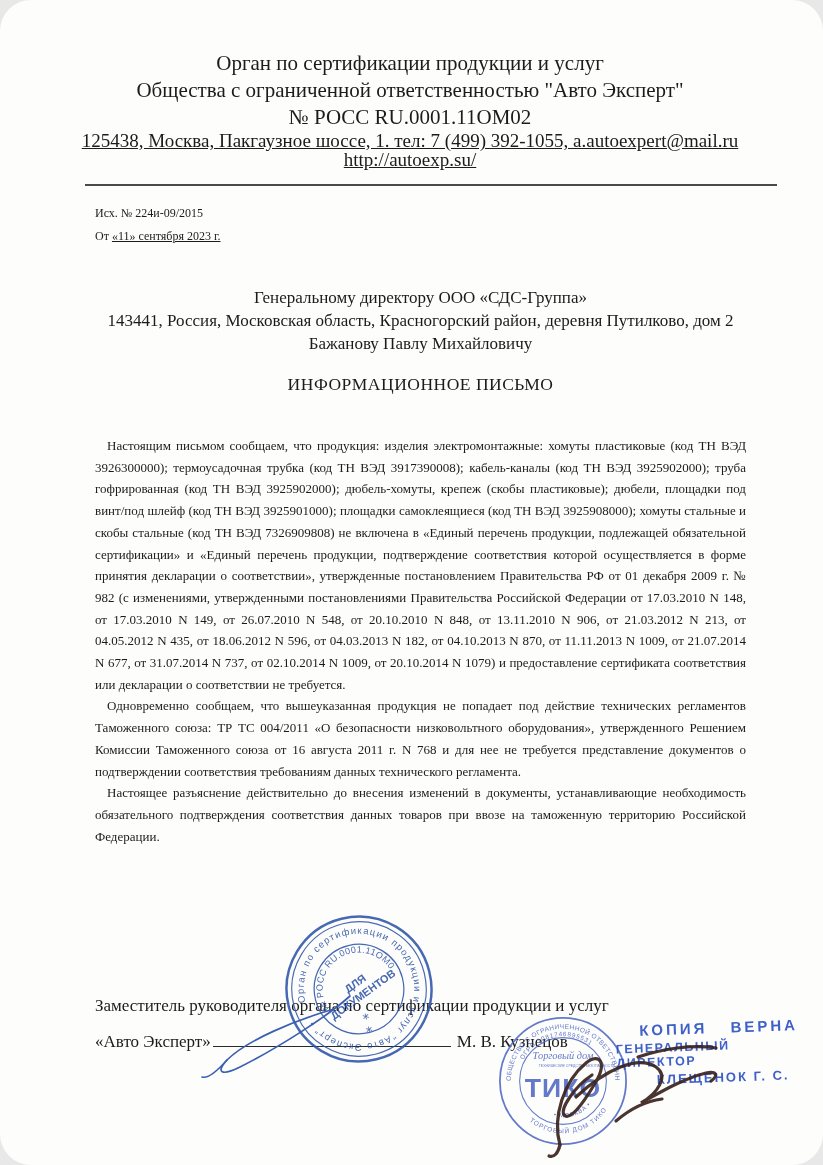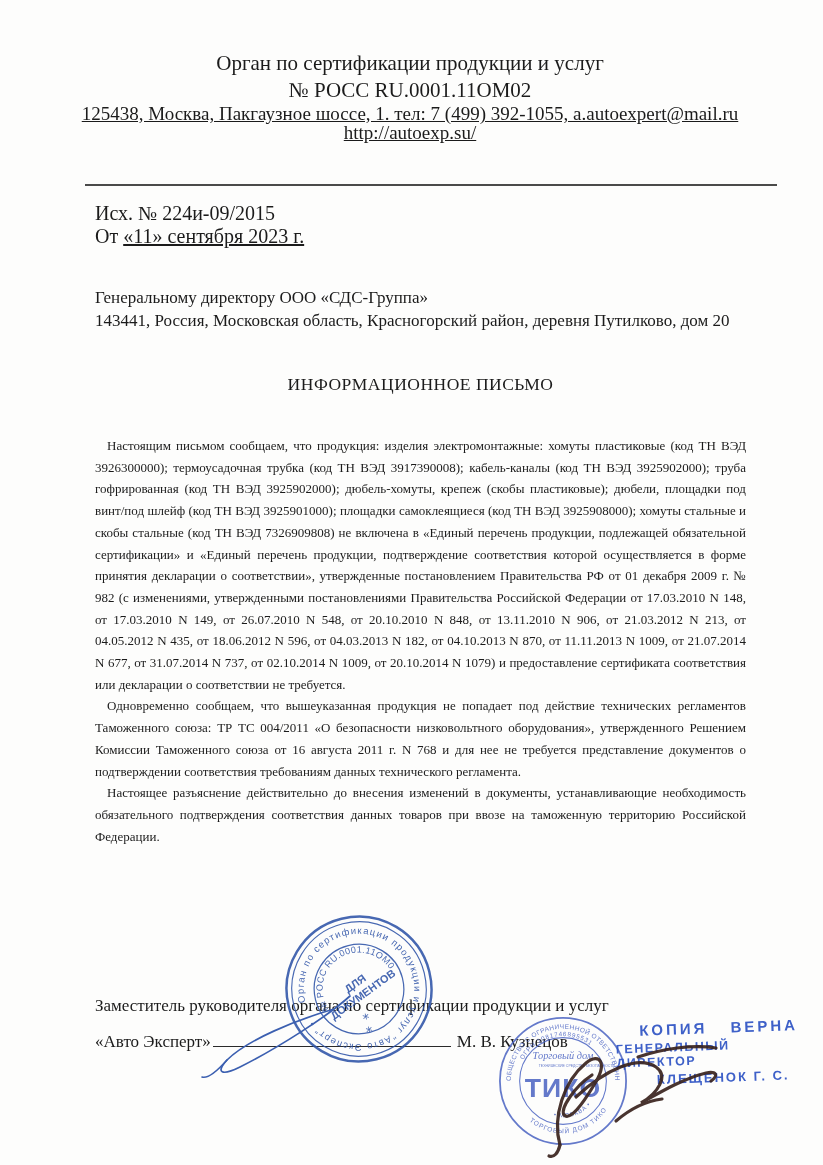--- a/index.html
+++ b/index.html
@@ -1,32 +1,32 @@
 <!DOCTYPE html>
 <html lang="ru"><head>
 <meta charset="utf-8">
 <style>
   html,body{margin:0;padding:0;background:#e8e8e8;}
   .page{
     position:relative;width:823px;height:1165px;margin:0 auto;
     background:#fdfdfc;overflow:hidden;
-    font-family:"Liberation Serif","DejaVu Serif",serif;color:#1b1b1b;
+    font-family:"Liberation Serif","DejaVu Serif",serif;color:#1b1b1b;border-radius:31px;
   }
   
   .letterhead{position:absolute;top:50px;left:60px;width:700px;text-align:center;}
   .lh-big{font-size:21px;line-height:27px;}
   .lh-small{font-size:19px;line-height:19px;text-decoration:underline;}
   .rule{position:absolute;top:184px;left:85px;width:692px;height:0;
         border-top:2px solid #4a4a4a;}
   
-  .ref{position:absolute;top:202px;left:95px;font-size:20px;line-height:23px;}
+  .ref{position:absolute;top:202px;left:95px;font-size:12px;line-height:23px;}
   .u{text-decoration:underline;}
   
   .addressee{position:absolute;top:286px;left:95px;width:651px;
-             text-align:left;font-size:17px;line-height:23px;}
+             text-align:center;font-size:17px;line-height:23px;}
   
   .title{position:absolute;top:374px;left:95px;width:651px;text-align:center;
          font-size:17.5px;letter-spacing:.5px;}
   
   .body{position:absolute;top:435px;left:95px;width:651px;
         font-size:13px;line-height:21.7px;text-align:justify;}
   .body p{margin:0;text-indent:12px;}
   
   .sig-position{position:absolute;top:996px;left:95px;font-size:17px;}
   .sig-row{position:absolute;top:1032px;left:95px;font-size:17px;white-space:nowrap;}
@@ -43,34 +43,36 @@
   .copy-stamp .l2{font-size:12.5px;letter-spacing:1.5px;word-spacing:10px;margin-left:8px;margin-top:3px;}
   .copy-stamp .l3{font-size:13px;letter-spacing:2px;margin-left:48px;margin-top:3px;}
 </style>
 </head>
 <body>
 
 <div class="page">
 
   <div class="letterhead">
     <div class="lh-big">Орган по сертификации продукции и услуг</div>
+    <div class="lh-big">Общества с ограниченной ответственностью "Авто Эксперт"</div>
     <div class="lh-big">№ РОСС RU.0001.11ОМ02</div>
     <div class="lh-small">125438, Москва, Пакгаузное шоссе, 1. тел: 7 (499) 392-1055, a.autoexpert@mail.ru</div>
     <div class="lh-small">http://autoexp.su/</div>
   </div>
   <div class="rule"></div>
 
   <div class="ref">
     <div>Исх. № 224и-09/2015</div>
     <div><span>От </span><span class="u">«11» сентября 2023 г.</span></div>
   </div>
 
   <div class="addressee">
     <div>Генеральному директору ООО «СДС-Группа»</div>
-    <div>143441, Россия, Московская область, Красногорский район, деревня Путилково, дом 20</div>
+    <div>143441, Россия, Московская область, Красногорский район, деревня Путилково, дом 2</div>
+    <div>Бажанову Павлу Михайловичу</div>
   </div>
 
   <div class="title">ИНФОРМАЦИОННОЕ ПИСЬМО</div>
 
   <div class="body">
     <p>Настоящим письмом сообщаем, что продукция: изделия электромонтажные: хомуты пластиковые (код ТН ВЭД 3926300000); термоусадочная трубка (код ТН ВЭД 3917390008); кабель-каналы (код ТН ВЭД 3925902000); труба гофрированная (код ТН ВЭД 3925902000); дюбель-хомуты, крепеж (скобы пластиковые); дюбели, площадки под винт/под шлейф (код ТН ВЭД 3925901000); площадки самоклеящиеся (код ТН ВЭД 3925908000); хомуты стальные и скобы стальные (код ТН ВЭД 7326909808) не включена в «Единый перечень продукции, подлежащей обязательной сертификации» и «Единый перечень продукции, подтверждение соответствия которой осуществляется в форме принятия декларации о соответствии», утвержденные постановлением Правительства РФ от 01 декабря 2009 г. № 982 (с изменениями, утвержденными постановлениями Правительства Российской Федерации от 17.03.2010 N 148, от 17.03.2010 N 149, от 26.07.2010 N 548, от 20.10.2010 N 848, от 13.11.2010 N 906, от 21.03.2012 N 213, от 04.05.2012 N 435, от 18.06.2012 N 596, от 04.03.2013 N 182, от 04.10.2013 N 870, от 11.11.2013 N 1009, от 21.07.2014 N 677, от 31.07.2014 N 737, от 02.10.2014 N 1009, от 20.10.2014 N 1079) и предоставление сертификата соответствия или декларации о соответствии не требуется.</p>
     <p>Одновременно сообщаем, что вышеуказанная продукция не попадает под действие технических регламентов Таможенного союза: ТР ТС 004/2011 «О безопасности низковольтного оборудования», утвержденного Решением Комиссии Таможенного союза от 16 августа 2011 г. N 768 и для нее не требуется представление документов о подтверждении соответствия требованиям данных  технического регламента.</p>
     <p>Настоящее разъяснение действительно до внесения изменений в документы, устанавливающие необходимость обязательного подтверждения соответствия данных товаров при ввозе на таможенную территорию Российской Федерации.</p>
   </div>
 

